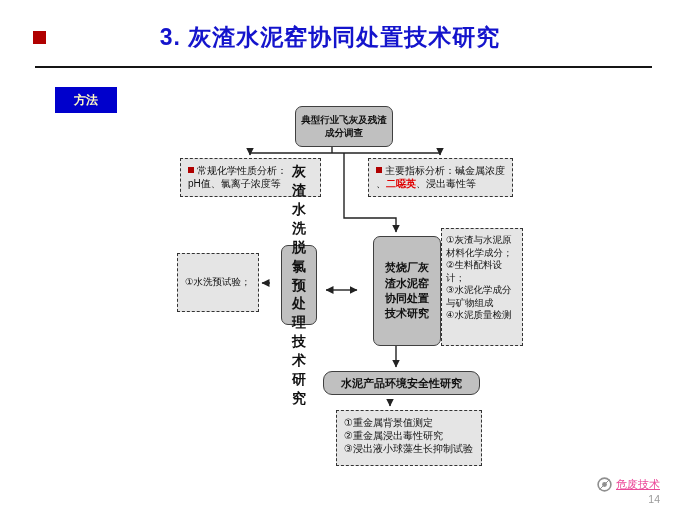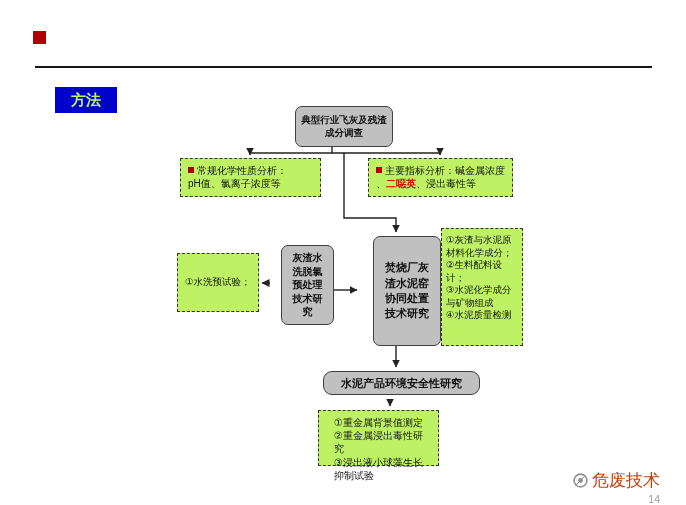--- a/index.html
+++ b/index.html
@@ -9,59 +9,60 @@
   }
   
   .title-bullet{position:absolute;left:33px;top:31px;width:13px;height:13px;background:#B00000;}
   .slide-title{
     position:absolute;left:0;top:22px;width:660px;text-align:center;
     font-size:23px;font-weight:bold;color:#1414CC;letter-spacing:1px;
   }
   .title-underline{position:absolute;left:35px;top:66px;width:617px;height:2px;background:#151515;}
   .method-box{
     position:absolute;left:55px;top:87px;width:62px;height:26px;background:#0000CC;
-    color:#bef264;font-size:15px;font-weight:bold;text-align:center;line-height:26px;
+    color:#fef9c3;font-size:12px;font-weight:bold;text-align:center;line-height:26px;
   }
   
   .gray-box{
     position:absolute;background:#C0C0C0;border:1.5px solid #404040;border-radius:7px;
     display:flex;align-items:center;justify-content:center;text-align:center;
     font-weight:bold;box-sizing:border-box;margin-left:11px;
   }
   .dashed-box{
-    position:absolute;background:#bef264;border:1.5px dashed #333;box-sizing:border-box;
+    position:absolute;background:#e5e5e5;border:1.5px dashed #333;box-sizing:border-box;
     font-size:10px;line-height:1.32;text-align:left;
   }
   
   .survey-box{left:284px;top:106px;width:98px;height:41px;font-size:9.5px;line-height:1.35;flex-direction:column;}
   .survey-box div{white-space:nowrap;}
   .analysis-left{left:180px;top:158px;width:141px;height:39px;padding:5px 7px;}
   .analysis-right{left:368px;top:158px;width:145px;height:39px;padding:5px 7px;}
   .mini-bullet{display:inline-block;width:6px;height:6px;background:#B00000;margin-right:3px;vertical-align:1px;}
   .red-text{color:#E00000;font-weight:bold;}
   .line{white-space:nowrap;}
   .wash-tests{left:177px;top:253px;width:82px;height:59px;padding:4px 7px;display:flex;flex-direction:column;justify-content:center;font-size:9.5px;}
-  .wash-box{left:270px;top:245px;width:53px;height:80px;font-size:10px;line-height:1.35;padding:4px 7px;}
+  .wash-box{left:270px;top:245px;width:36px;height:80px;font-size:14px;line-height:1.35;padding:4px 7px;}
   .central-box{left:362px;top:236px;width:68px;height:110px;font-size:11px;line-height:1.4;padding:4px 9px;}
   .cement-box{left:441px;top:228px;width:82px;height:118px;padding:5px 4px;font-size:9.5px;}
   .safety-box{left:312px;top:371px;width:157px;height:24px;font-size:11px;border-radius:9px;}
-  .safety-tests{left:318px;top:410px;width:121px;height:56px;padding:5px 15px;}
+  .safety-tests{left:336px;top:410px;width:146px;height:56px;padding:5px 7px;}
   
   #connectors{position:absolute;left:0;top:0;width:686px;height:505px;pointer-events:none;}
   
   .footer{position:absolute;right:26px;bottom:13px;display:flex;align-items:center;gap:4px;color:#999;}
-  .footer-brand{font-size:17px;color:#c2410c;}
+  .footer-brand{font-size:11px;color:#ec4899;text-decoration:underline;}
   .page-number{position:absolute;right:26px;bottom:0px;font-size:10.5px;color:#9a9a9a;}
 </style>
 </head>
 <body>
 
 <div id="slide">
 
   <div class="title-bullet"></div>
+  <div class="slide-title">3. 灰渣水泥窑协同处置技术研究</div>
   <div class="title-underline"></div>
   <div class="method-box">方法</div>
 
   <svg id="connectors" viewBox="0 0 686 505">
     <defs>
       <marker id="arr" markerWidth="9" markerHeight="9" refX="7.5" refY="4" orient="auto" markerUnits="userSpaceOnUse">
         <path d="M0,0 L8,4 L0,8 Z" fill="#222"></path>
       </marker>
       <marker id="arrStart" markerWidth="9" markerHeight="9" refX="0.5" refY="4" orient="auto" markerUnits="userSpaceOnUse">
         <path d="M8,0 L0,4 L8,8 Z" fill="#222"></path>

